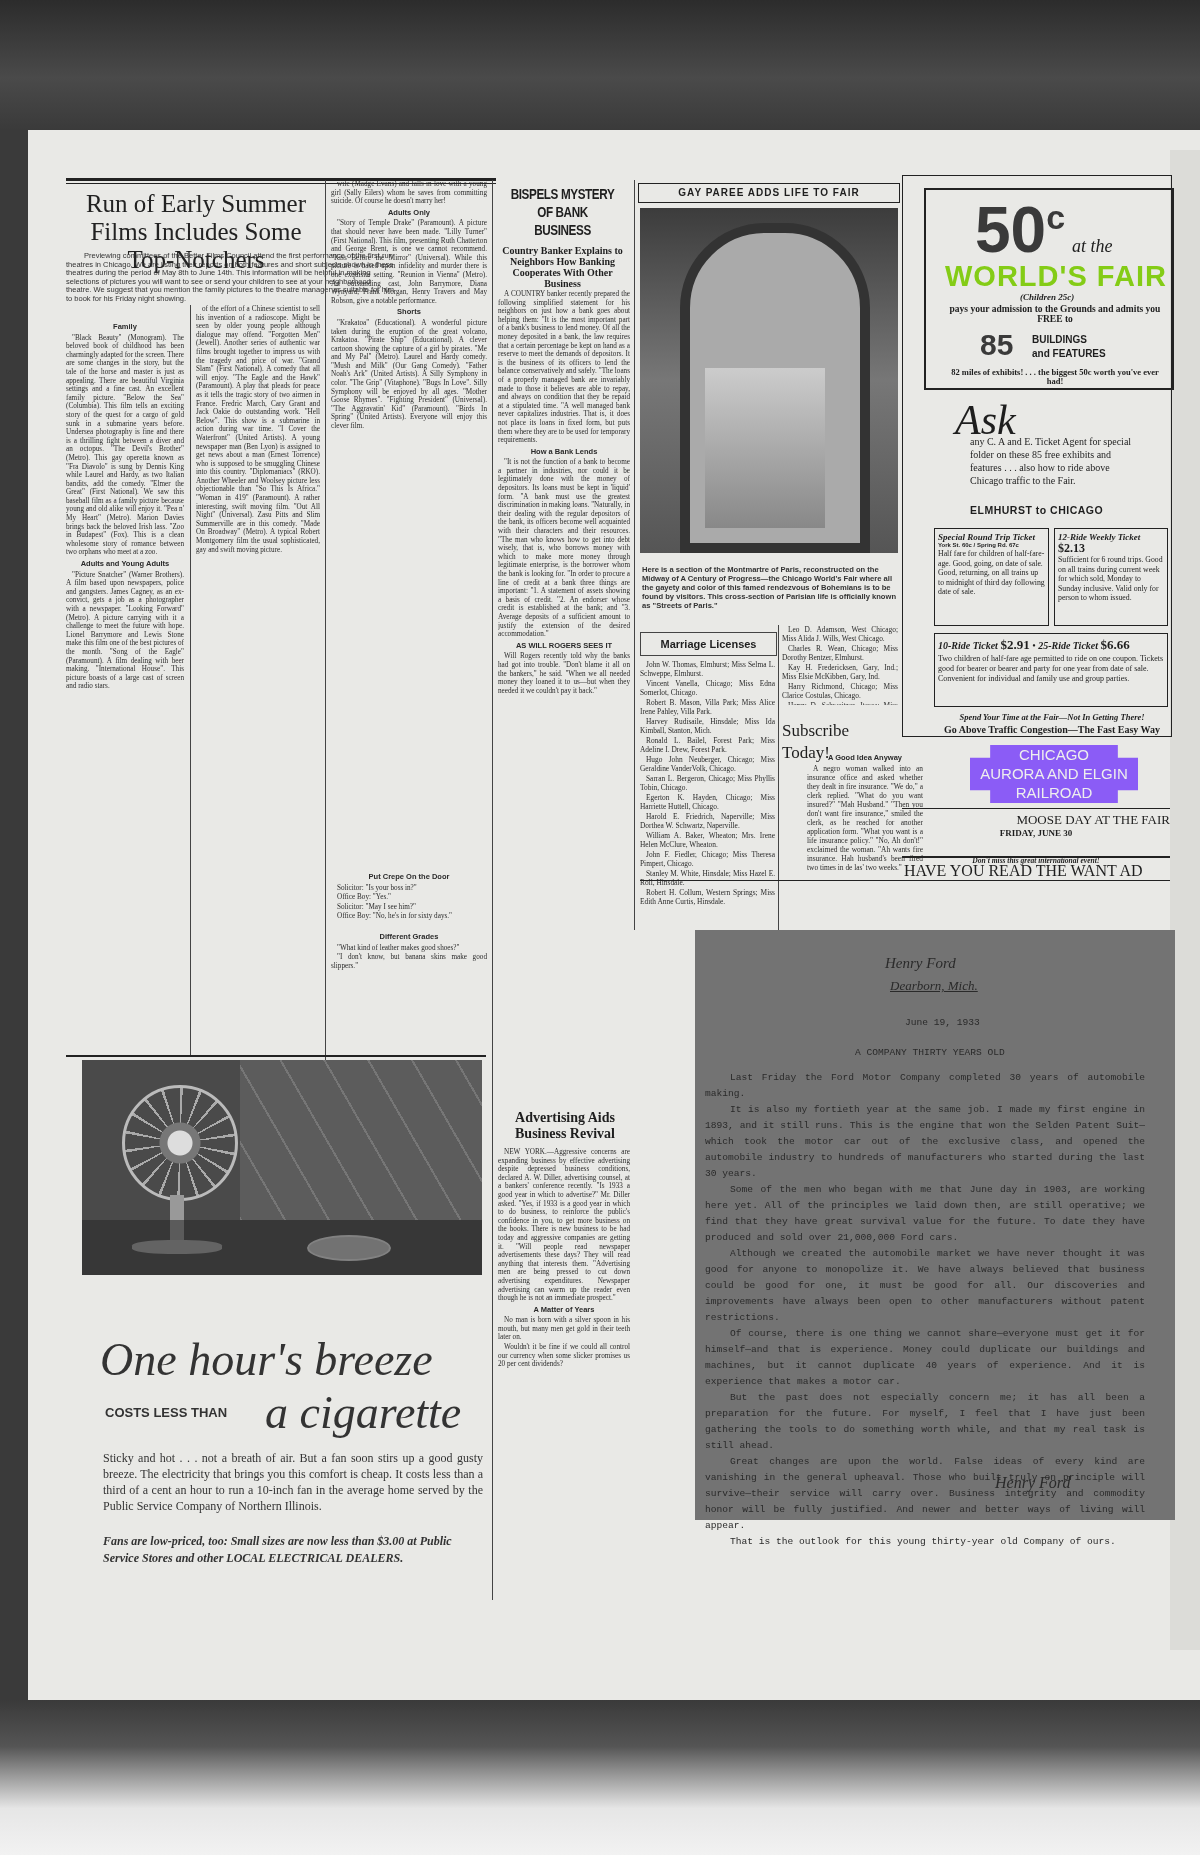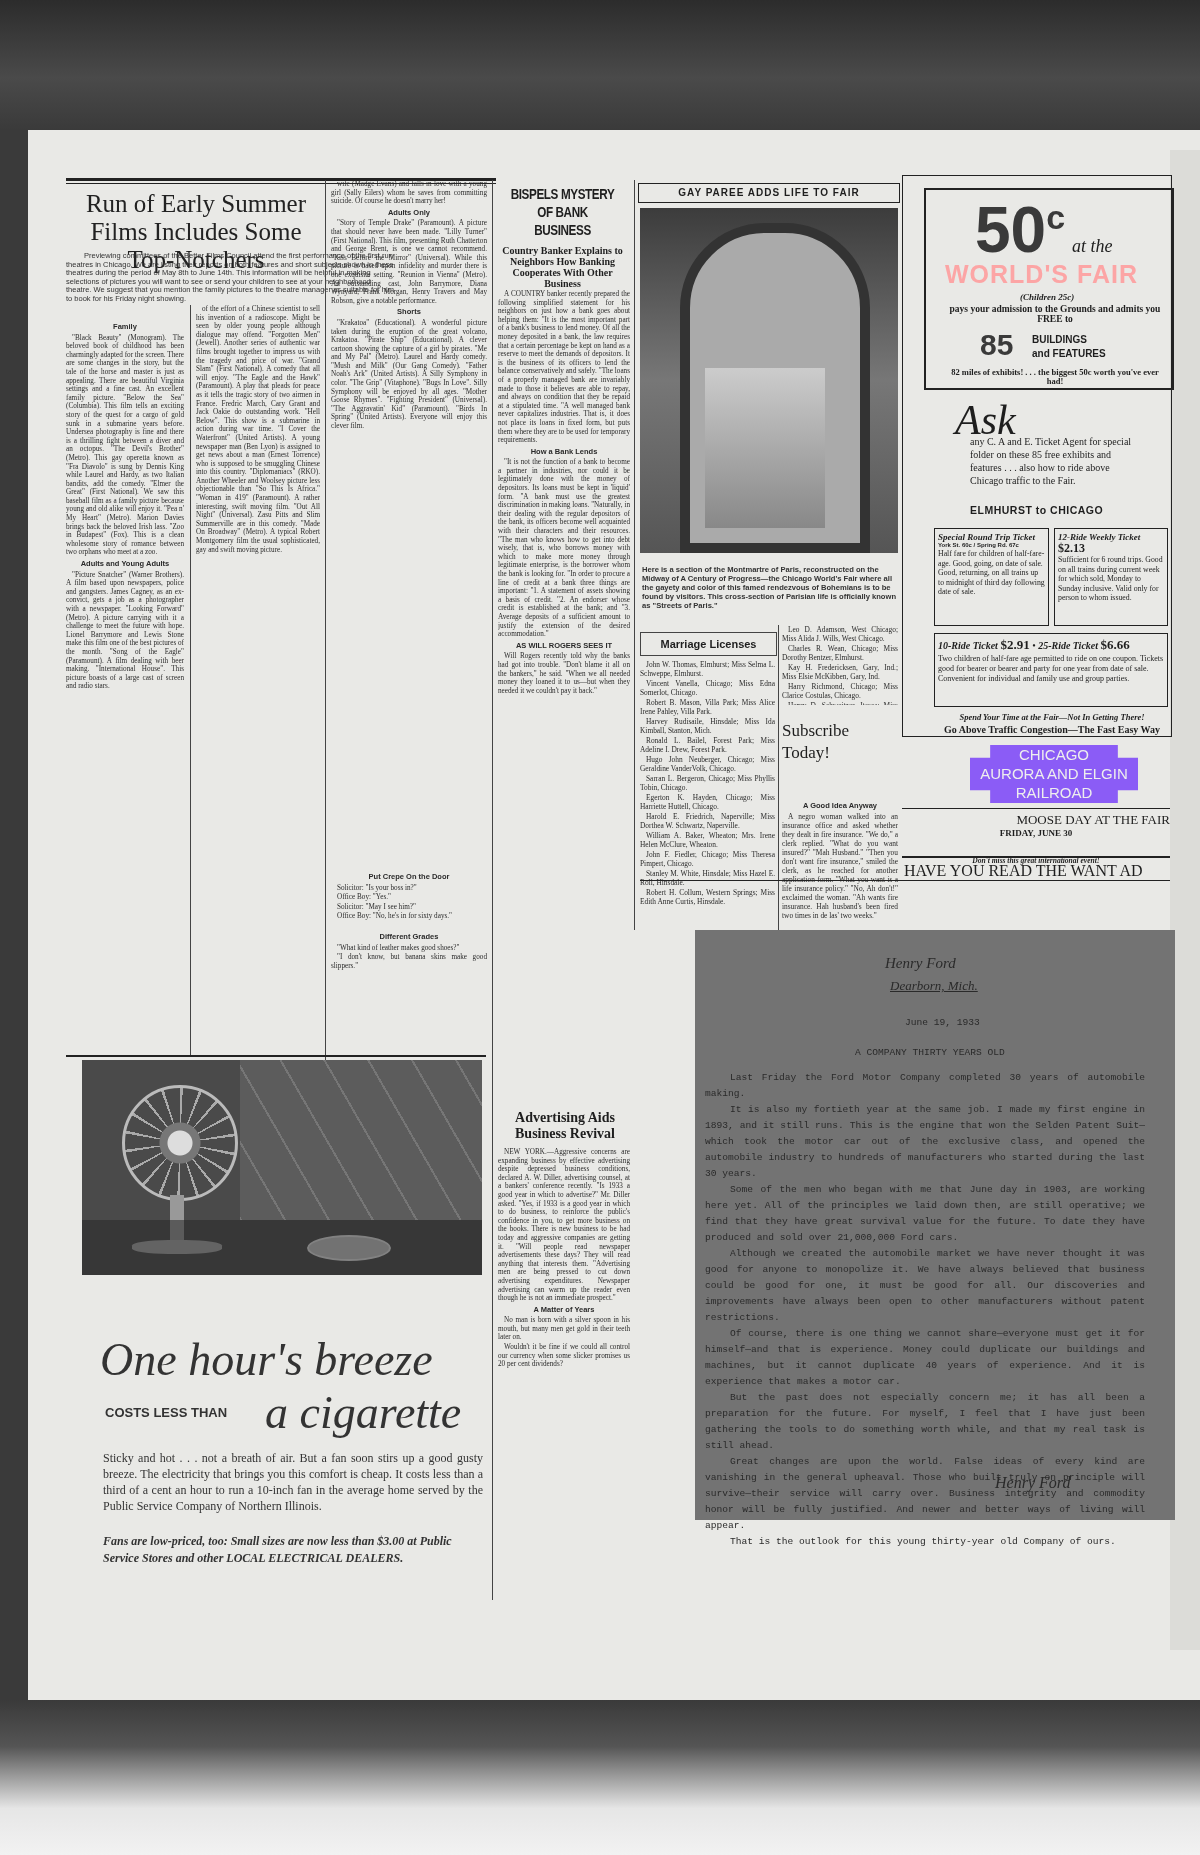--- a/index.html
+++ b/index.html
@@ -141,30 +141,30 @@
 </div>
 <div class="vrule" style="left:778px;top:625px;height:305px;"></div>
 <div class="col" style="left:782px;top:625px;width:116px;height:80px;font-size:7.4px;line-height:9px;">
   <p>Leo D. Adamson, West Chicago; Miss Alida J. Wills, West Chicago.</p>
   <p>Charles R. Wean, Chicago; Miss Dorothy Bentzer, Elmhurst.</p>
   <p>Kay H. Fredericksen, Gary, Ind.; Miss Elsie McKibben, Gary, Ind.</p>
   <p>Harry Richmond, Chicago; Miss Clarice Costulas, Chicago.</p>
   <p>Henry D. Schweitzer, Itasca; Miss Freda A. Toppel, Barrington.</p>
 </div>
 <div class="ser" style="position:absolute;left:782px;top:720px;width:116px;font-size:17px;line-height:22px;">Subscribe Today!</div>
-<div class="col" style="left:782px;top:750px;width:116px;height:178px;font-size:7.4px;line-height:9px;margin-top:48px;">
+<div class="col" style="left:807px;top:750px;width:116px;height:178px;font-size:7.4px;line-height:9px;">
   <h5>A Good Idea Anyway</h5>
   <p>A negro woman walked into an insurance office and asked whether they dealt in fire insurance. "We do," a clerk replied. "What do you want insured?" "Mah Husband." "Then you don't want fire insurance," smiled the clerk, as he reached for another application form. "What you want is a life insurance policy." "No, Ah don't!" exclaimed the woman. "Ah wants fire insurance. Hah husband's been fired two times in de las' two weeks."</p>
 </div>
 
 <div class="ad" style="left:902px;top:175px;width:268px;height:560px;border-width:1px;"></div>
 <div class="ad" style="left:924px;top:188px;width:246px;height:198px;border-width:2px;"></div>
 <div style="position:absolute;left:975px;top:200px;" class="fair-50"><span>50</span><span style="font-size:34px;vertical-align:top;line-height:34px;">c</span></div>
 <div class="ser" style="position:absolute;left:1072px;top:236px;font-style:italic;font-size:18px;">at the</div>
-<div class="sans-b" style="position:absolute;left:945px;top:260px;font-size:25px;color:#fca5a5;letter-spacing:1px;">WORLD'S FAIR</div>
+<div class="sans-b" style="position:absolute;left:945px;top:260px;font-size:29px;color:#84cc16;letter-spacing:1px;">WORLD'S FAIR</div>
 <div class="ser" style="position:absolute;left:1020px;top:292px;font-style:italic;font-weight:bold;font-size:9px;">(Children 25c)</div>
 <div class="ser" style="position:absolute;left:945px;top:304px;width:220px;font-weight:bold;font-size:9.5px;line-height:10px;text-align:center;">pays your admission to the Grounds and admits you FREE to</div>
 <div class="sans-b" style="position:absolute;left:980px;top:328px;font-size:30px;color:#3a3a3a;">85</div>
 <div class="sans-b" style="position:absolute;left:1032px;top:334px;font-size:10px;">BUILDINGS</div>
 <div class="sans-b" style="position:absolute;left:1032px;top:348px;font-size:10px;">and FEATURES</div>
 <div class="ser" style="position:absolute;left:945px;top:368px;width:220px;font-weight:bold;font-size:8.5px;line-height:9px;text-align:center;">82 miles of exhibits! . . . the biggest 50c worth you've ever had!</div>
 
 <div class="ser" style="position:absolute;left:955px;top:398px;font-style:italic;font-size:42px;line-height:44px;">Ask</div>
 <div class="ser" style="position:absolute;left:970px;top:435px;width:175px;font-size:10px;line-height:13px;">any C. A and E. Ticket Agent for special folder on these 85 free exhibits and features . . . also how to ride above Chicago traffic to the Fair.</div>
 <div class="sans-b" style="position:absolute;left:970px;top:504px;font-size:10.5px;letter-spacing:0.5px;">ELMHURST to CHICAGO</div>

